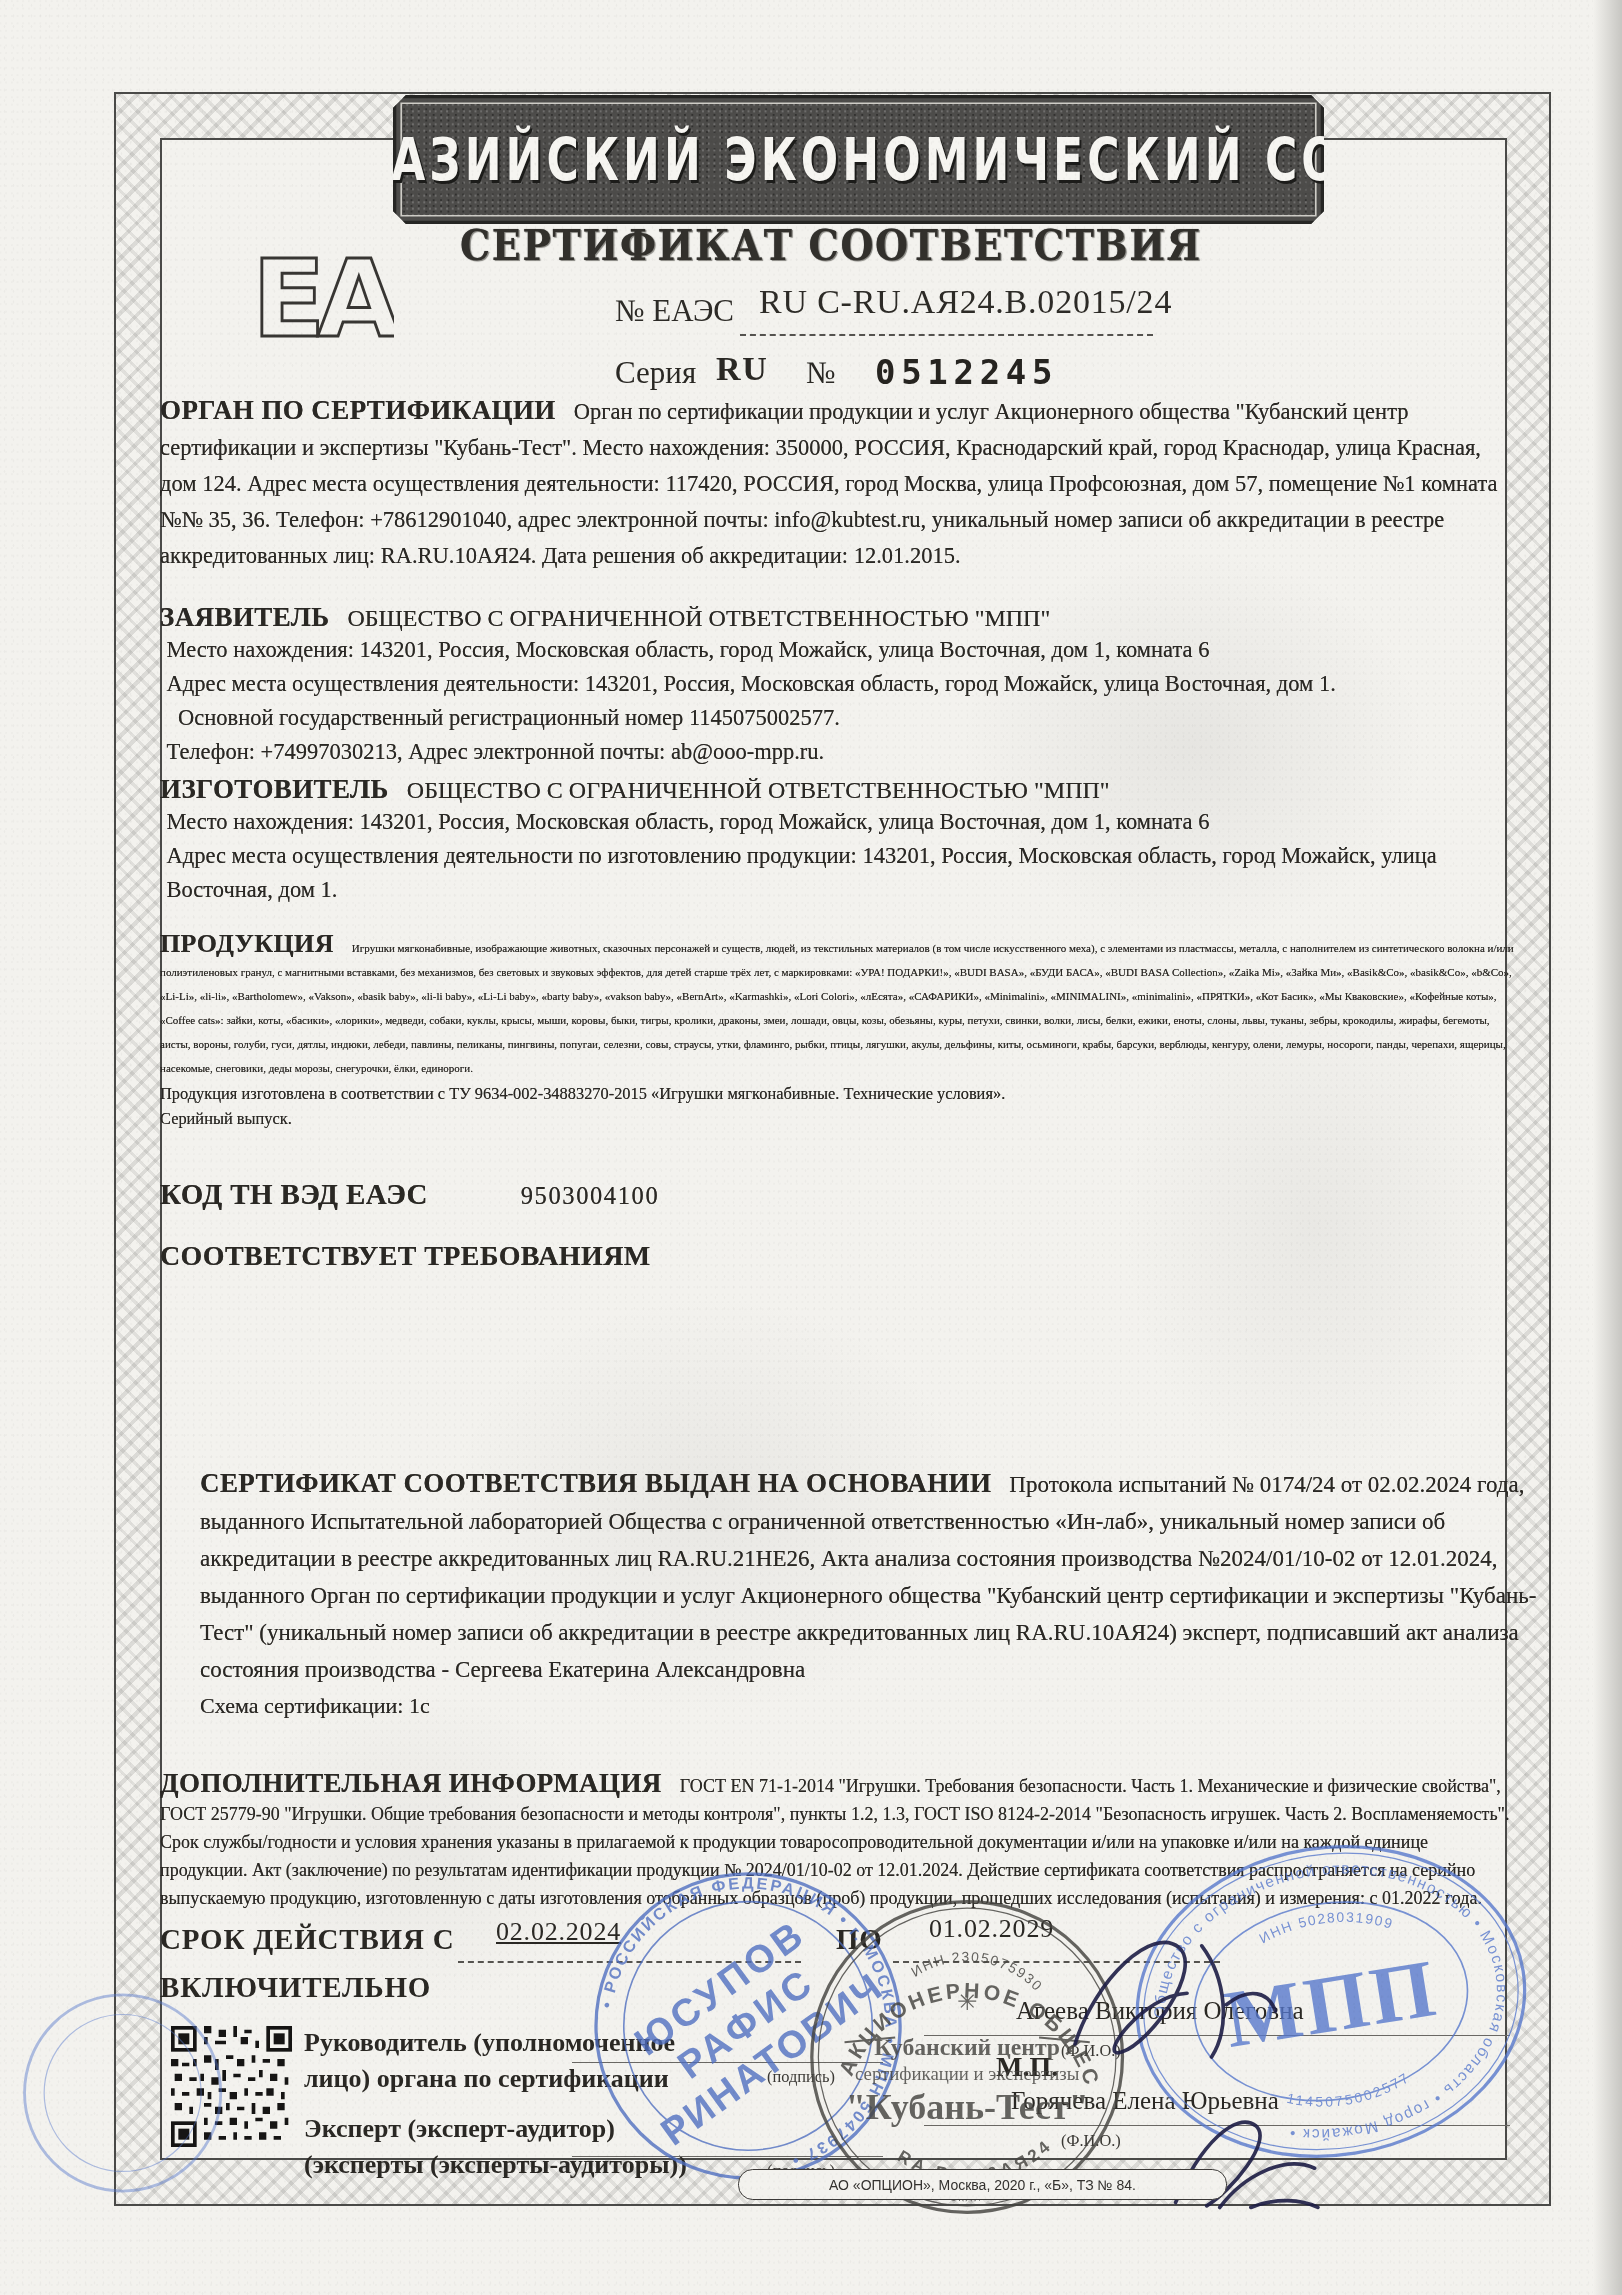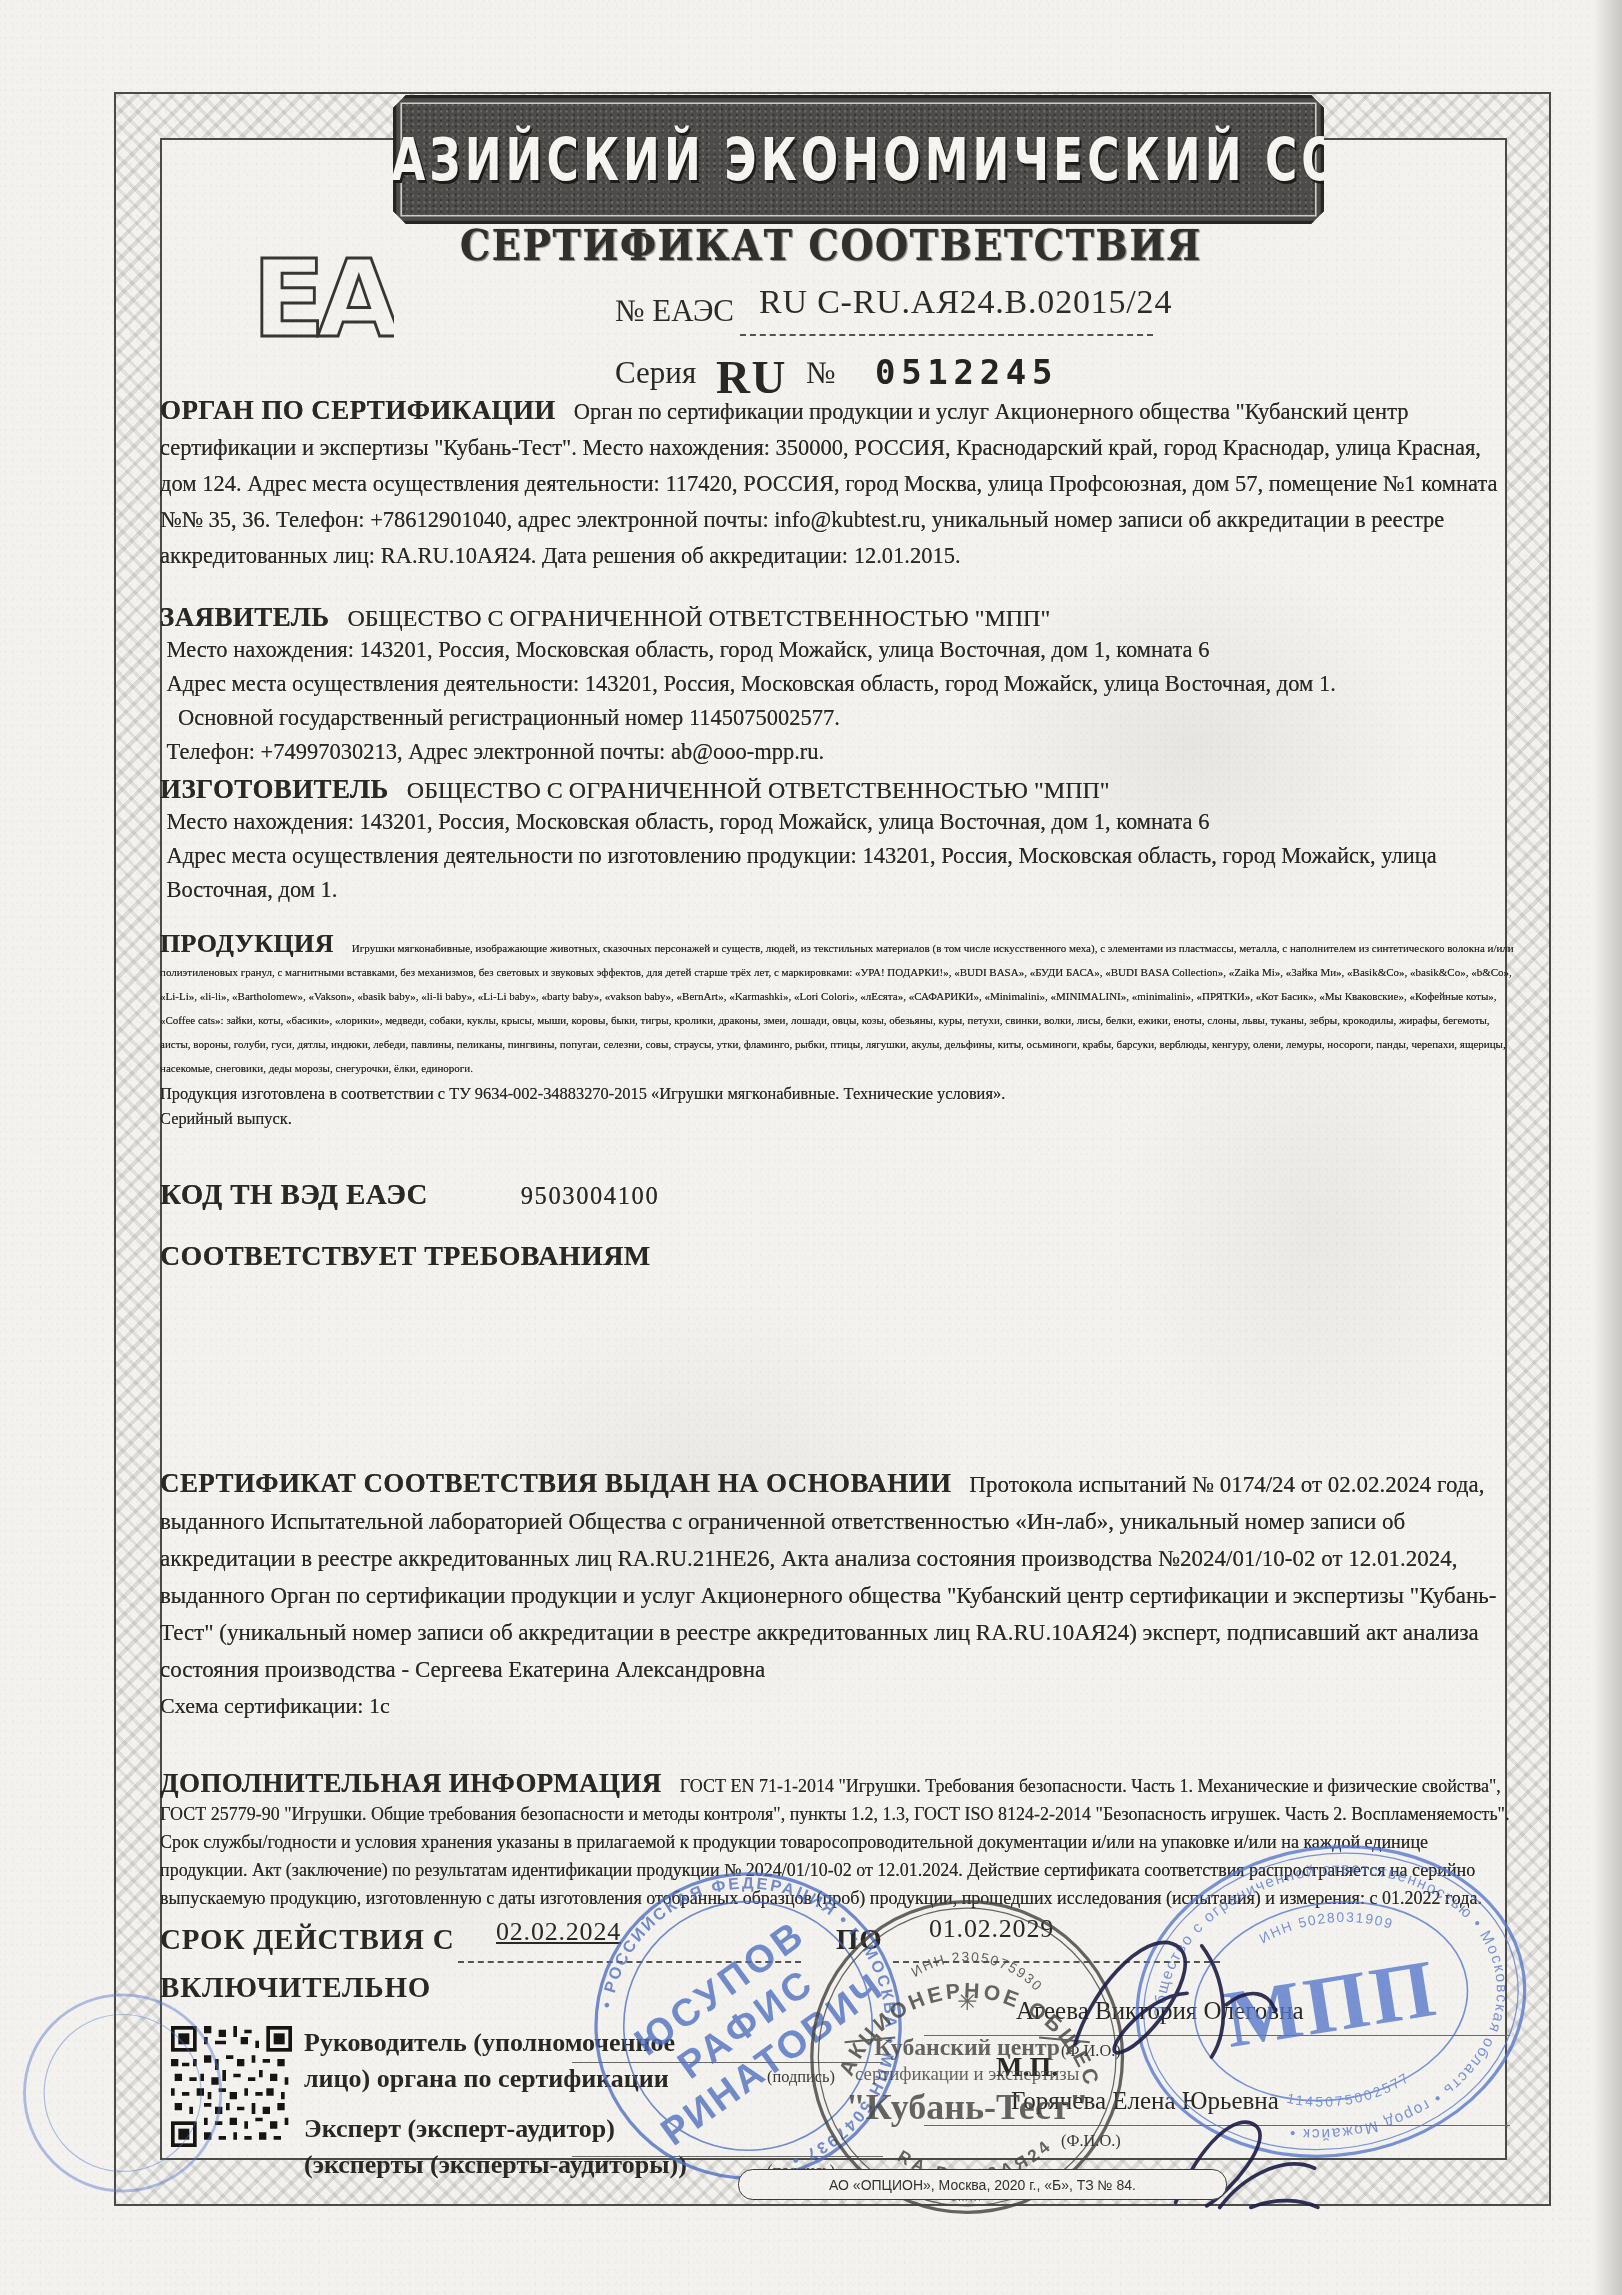--- a/index.html
+++ b/index.html
@@ -25,21 +25,21 @@
   .banner span{font-family:"DejaVu Sans",sans-serif;font-weight:bold;font-size:44px;letter-spacing:4.1px;color:#f6f5f1;transform:scaleY(1.35);text-shadow:2px 2px 0 #1c1c1a,0 0 1.6px #333;white-space:nowrap;}
 
   .cert-title{position:absolute;left:460px;top:222px;width:736px;text-align:center;font-family:"DejaVu Serif",serif;font-weight:bold;font-size:38px;letter-spacing:1.6px;color:#32302c;transform:scaleY(1.15);text-shadow:1.2px 1.2px 0.8px #8a8984,0 0 0.8px #555;white-space:nowrap;}
 
   .eac{position:absolute;left:255px;top:242px;}
 
   .num-label{position:absolute;left:615px;top:293px;font-size:31px;color:#2d2b27;}
   .num-value{position:absolute;left:759px;top:283px;font-size:34px;letter-spacing:0.8px;color:#2d2b27;}
   .num-line{position:absolute;left:740px;top:334px;width:413px;border-top:2px dashed #55534f;}
   .series-label{position:absolute;left:615px;top:355px;font-size:31px;}
-  .series-ru{position:absolute;left:716px;top:350px;font-size:47px;font-weight:bold;letter-spacing:1.6px;}
+  .series-ru{position:absolute;left:716px;top:350px;font-size:34px;font-weight:bold;letter-spacing:1.6px;}
   .series-no{position:absolute;left:806px;top:355px;font-size:31px;}
   .series-num{position:absolute;left:855px;top:352px;font-family:"DejaVu Sans Mono",monospace;font-weight:bold;font-size:34px;letter-spacing:5.7px;color:#262420;margin-left:20px;}
 
   .sec{position:absolute;left:160px;width:1353px;text-shadow:0 0 0.6px rgba(45,42,38,.7);}
   .sec-head{font-weight:bold;font-size:27px;letter-spacing:0.4px;padding-right:18px;}
   .t27{font-size:22.5px;line-height:33px;}
   .t-org{line-height:33px;}
   .line41{font-size:22.5px;line-height:34px;}
   .name-caps{font-size:24px;}
   .prod-text{font-size:11px;line-height:24px;}
@@ -123,21 +123,21 @@
   </div>
 
   <div class="sec" style="top:1178px;">
     <span class="sec-head" style="font-size:29px;">КОД ТН ВЭД ЕАЭС</span><span class="code-val">9503004100</span>
   </div>
 
   <div class="sec" style="top:1240px;">
     <div class="sec-head" style="font-size:28px;">СООТВЕТСТВУЕТ ТРЕБОВАНИЯМ</div>
   </div>
 
-  <div class="sec" style="top:1466px;">
+  <div class="sec" style="top:1466px;margin-left:40px;">
     <span class="sec-head">СЕРТИФИКАТ СООТВЕТСТВИЯ  ВЫДАН НА ОСНОВАНИИ</span><span class="basis-text">Протокола испытаний № 0174/24 от 02.02.2024 года, выданного Испытательной лабораторией Общества с ограниченной ответственностью «Ин-лаб», уникальный номер записи об аккредитации в реестре аккредитованных лиц RA.RU.21НЕ26, Акта анализа состояния производства №2024/01/10-02 от 12.01.2024, выданного Орган по сертификации продукции и услуг Акционерного общества "Кубанский центр сертификации и экспертизы "Кубань-Тест" (уникальный номер записи об аккредитации в реестре аккредитованных лиц RA.RU.10АЯ24) эксперт, подписавший акт анализа состояния производства - Сергеева Екатерина Александровна</span>
     <div class="scheme">Схема сертификации: 1с</div>
   </div>
 
   <div class="sec" style="top:1768px;">
     <span class="sec-head">ДОПОЛНИТЕЛЬНАЯ ИНФОРМАЦИЯ</span><span class="addl-text">ГОСТ EN 71-1-2014 "Игрушки. Требования безопасности. Часть 1. Механические и физические свойства", ГОСТ 25779-90 "Игрушки. Общие требования безопасности и методы контроля", пункты 1.2, 1.3, ГОСТ ISO 8124-2-2014 "Безопасность игрушек. Часть 2. Воспламеняемость". Срок службы/годности и условия хранения указаны в прилагаемой к продукции товаросопроводительной документации и/или на упаковке и/или на каждой единице продукции. Акт (заключение) по результатам идентификации продукции № 2024/01/10-02 от 12.01.2024. Действие сертификата соответствия распространяется на серийно выпускаемую продукцию, изготовленную с даты изготовления отобранных образцов (проб) продукции, прошедших исследования (испытания) и измерения: с 01.2022 года.</span>
   </div>
 
   <div class="v-label" style="left:160px;top:1923px;">СРОК ДЕЙСТВИЯ С</div>
   <div class="v-date" style="left:496px;top:1917px;text-decoration:underline;">02.02.2024</div>

